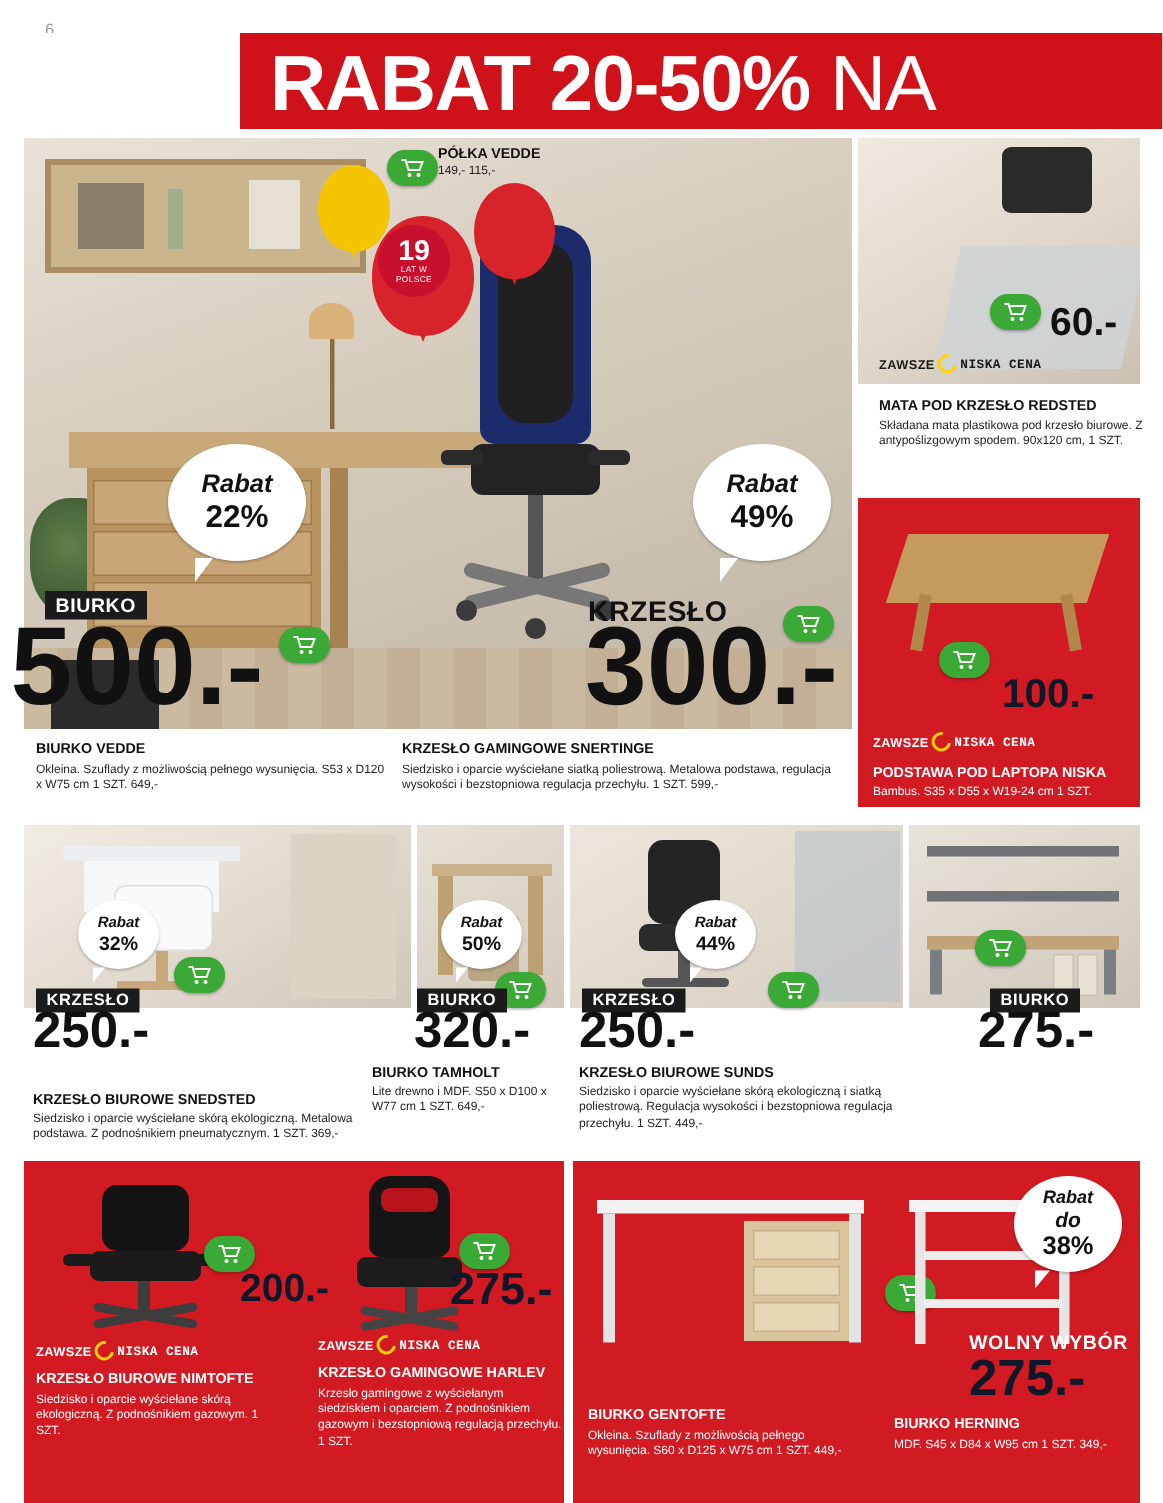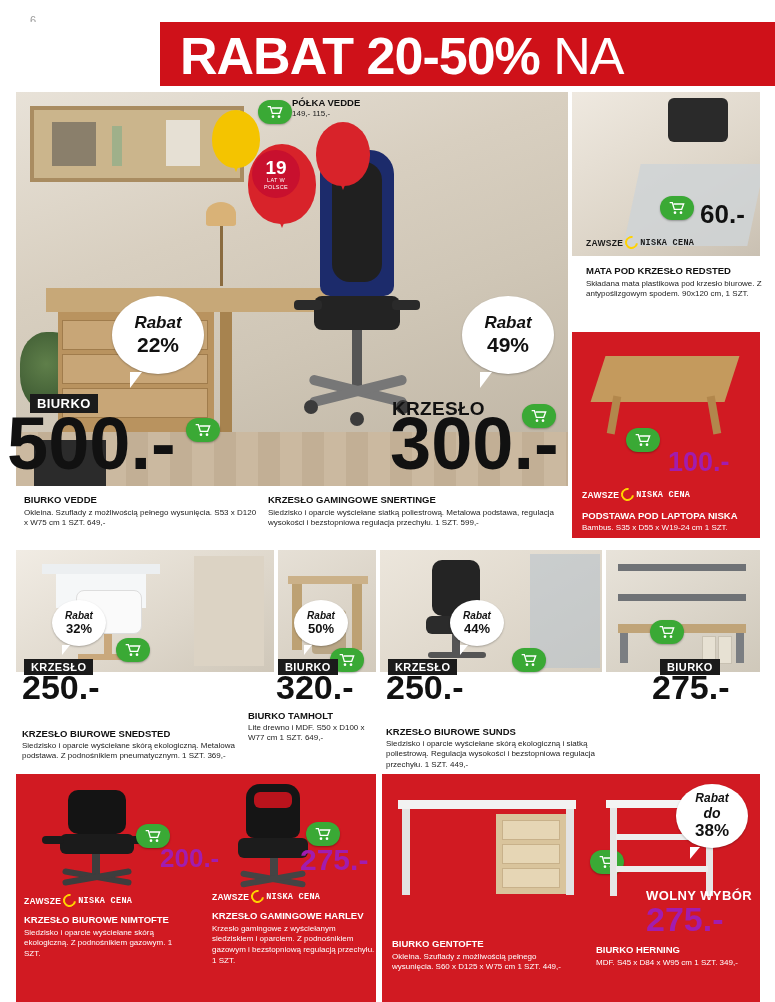--- a/index.html
+++ b/index.html
@@ -35,21 +35,21 @@
   .block { position:absolute; }
   .red { background:#d11a22; }
   .photo { background:#cfc9c0; position:absolute; overflow:hidden; }
 
   
   .price {
     font-weight:bold; color:#111; line-height:0.8;
     font-family:"Liberation Sans", sans-serif;
     white-space:nowrap;
   }
-  .price-white { color:#a21caf; }
+  .price-white { color:#0f172a; }
 
   
   .cat-label {
     background:#1b1b1b; color:#fff; font-weight:bold;
     font-size:13px; padding:2px 7px; display:inline-block;
     letter-spacing:0.4px;
   }
   .cat-label-plain {
     color:#111; font-weight:bold; font-size:15px; letter-spacing:0.3px;
   }
@@ -376,21 +376,21 @@
   <div class="price" style="position:absolute;left:652px;top:674px;font-size:34px;">275.-</div>
 
   <div style="position:absolute;left:22px;top:728px;width:220px;">
     <div class="ptitle">KRZESŁO BIUROWE SNEDSTED</div>
     <div class="pdesc" style="margin-top:1px;">Siedzisko i oparcie wyściełane skórą ekologiczną. Metalowa podstawa. Z podnośnikiem pneumatycznym. 1 SZT. 369,-</div>
   </div>
   <div style="position:absolute;left:248px;top:710px;width:128px;">
     <div class="ptitle">BIURKO TAMHOLT</div>
     <div class="pdesc" style="margin-top:1px;">Lite drewno i MDF. S50 x D100 x W77 cm 1 SZT. 649,-</div>
   </div>
-  <div style="position:absolute;left:386px;top:710px;width:222px;margin-top:16px;">
+  <div style="position:absolute;left:386px;top:710px;width:222px;">
     <div class="ptitle">KRZESŁO BIUROWE SUNDS</div>
     <div class="pdesc" style="margin-top:1px;">Siedzisko i oparcie wyściełane skórą ekologiczną i siatką poliestrową. Regulacja wysokości i bezstopniowa regulacja przechyłu. 1 SZT. 449,-</div>
   </div>
 
   <div class="block red" style="left:16px;top:774px;width:360px;height:228px;"></div>
   <div class="block red" style="left:382px;top:774px;width:378px;height:228px;"></div>
 
   <div style="position:absolute;left:34px;top:784px;width:130px;height:116px;">
     <div style="position:absolute;left:34px;top:6px;width:58px;height:44px;background:#141414;border-radius:10px;"></div>
     <div style="position:absolute;left:26px;top:50px;width:74px;height:20px;background:#1b1b1b;border-radius:6px;"></div>

